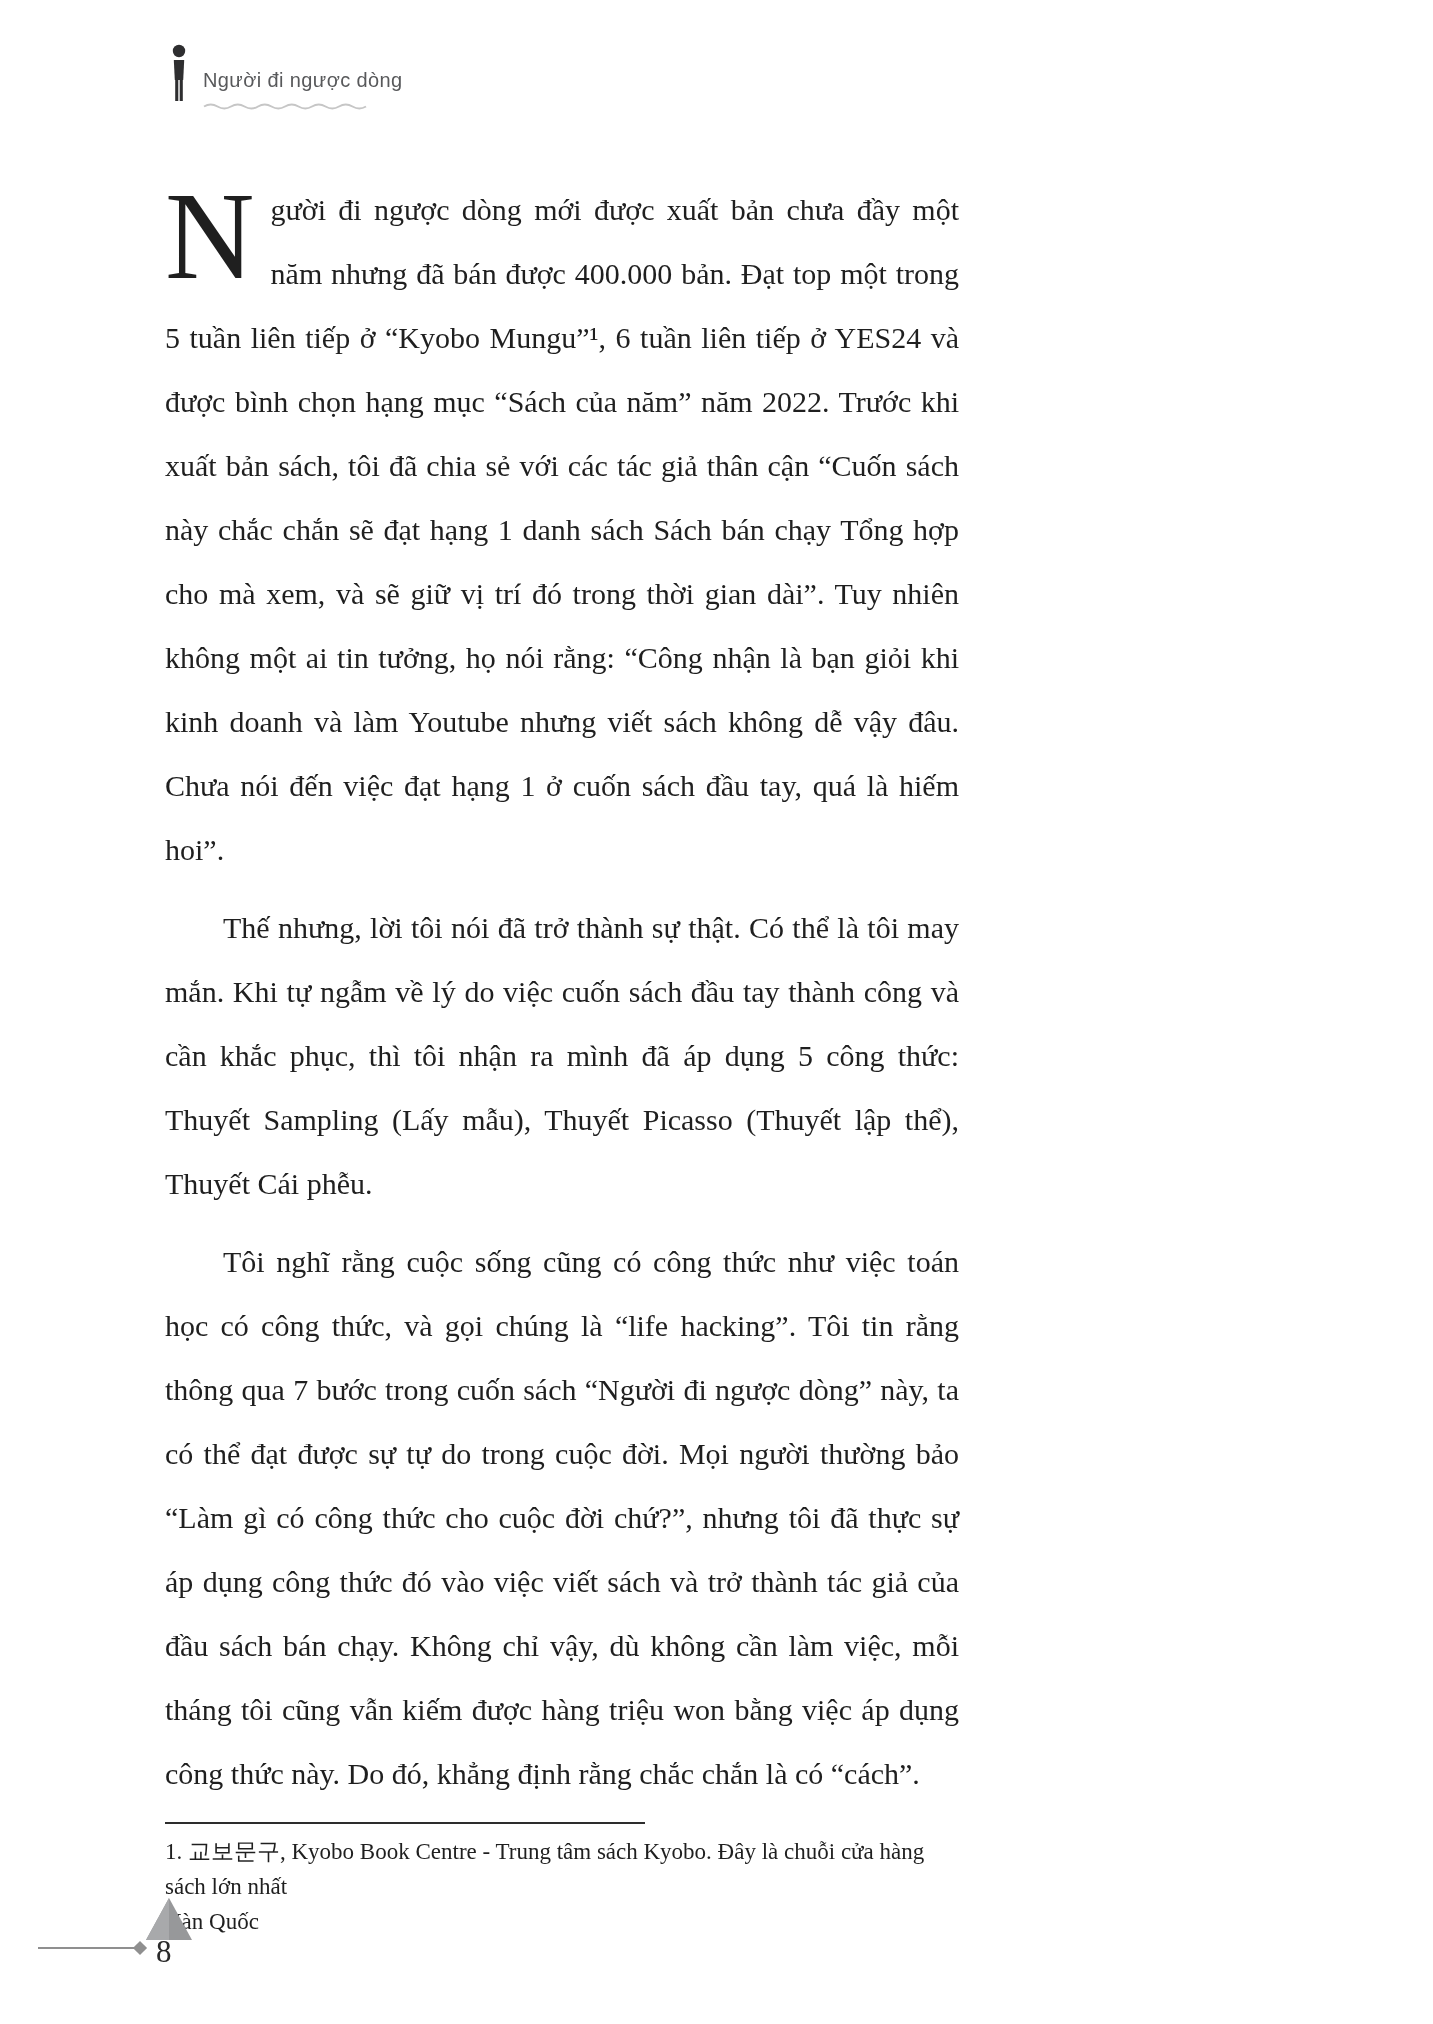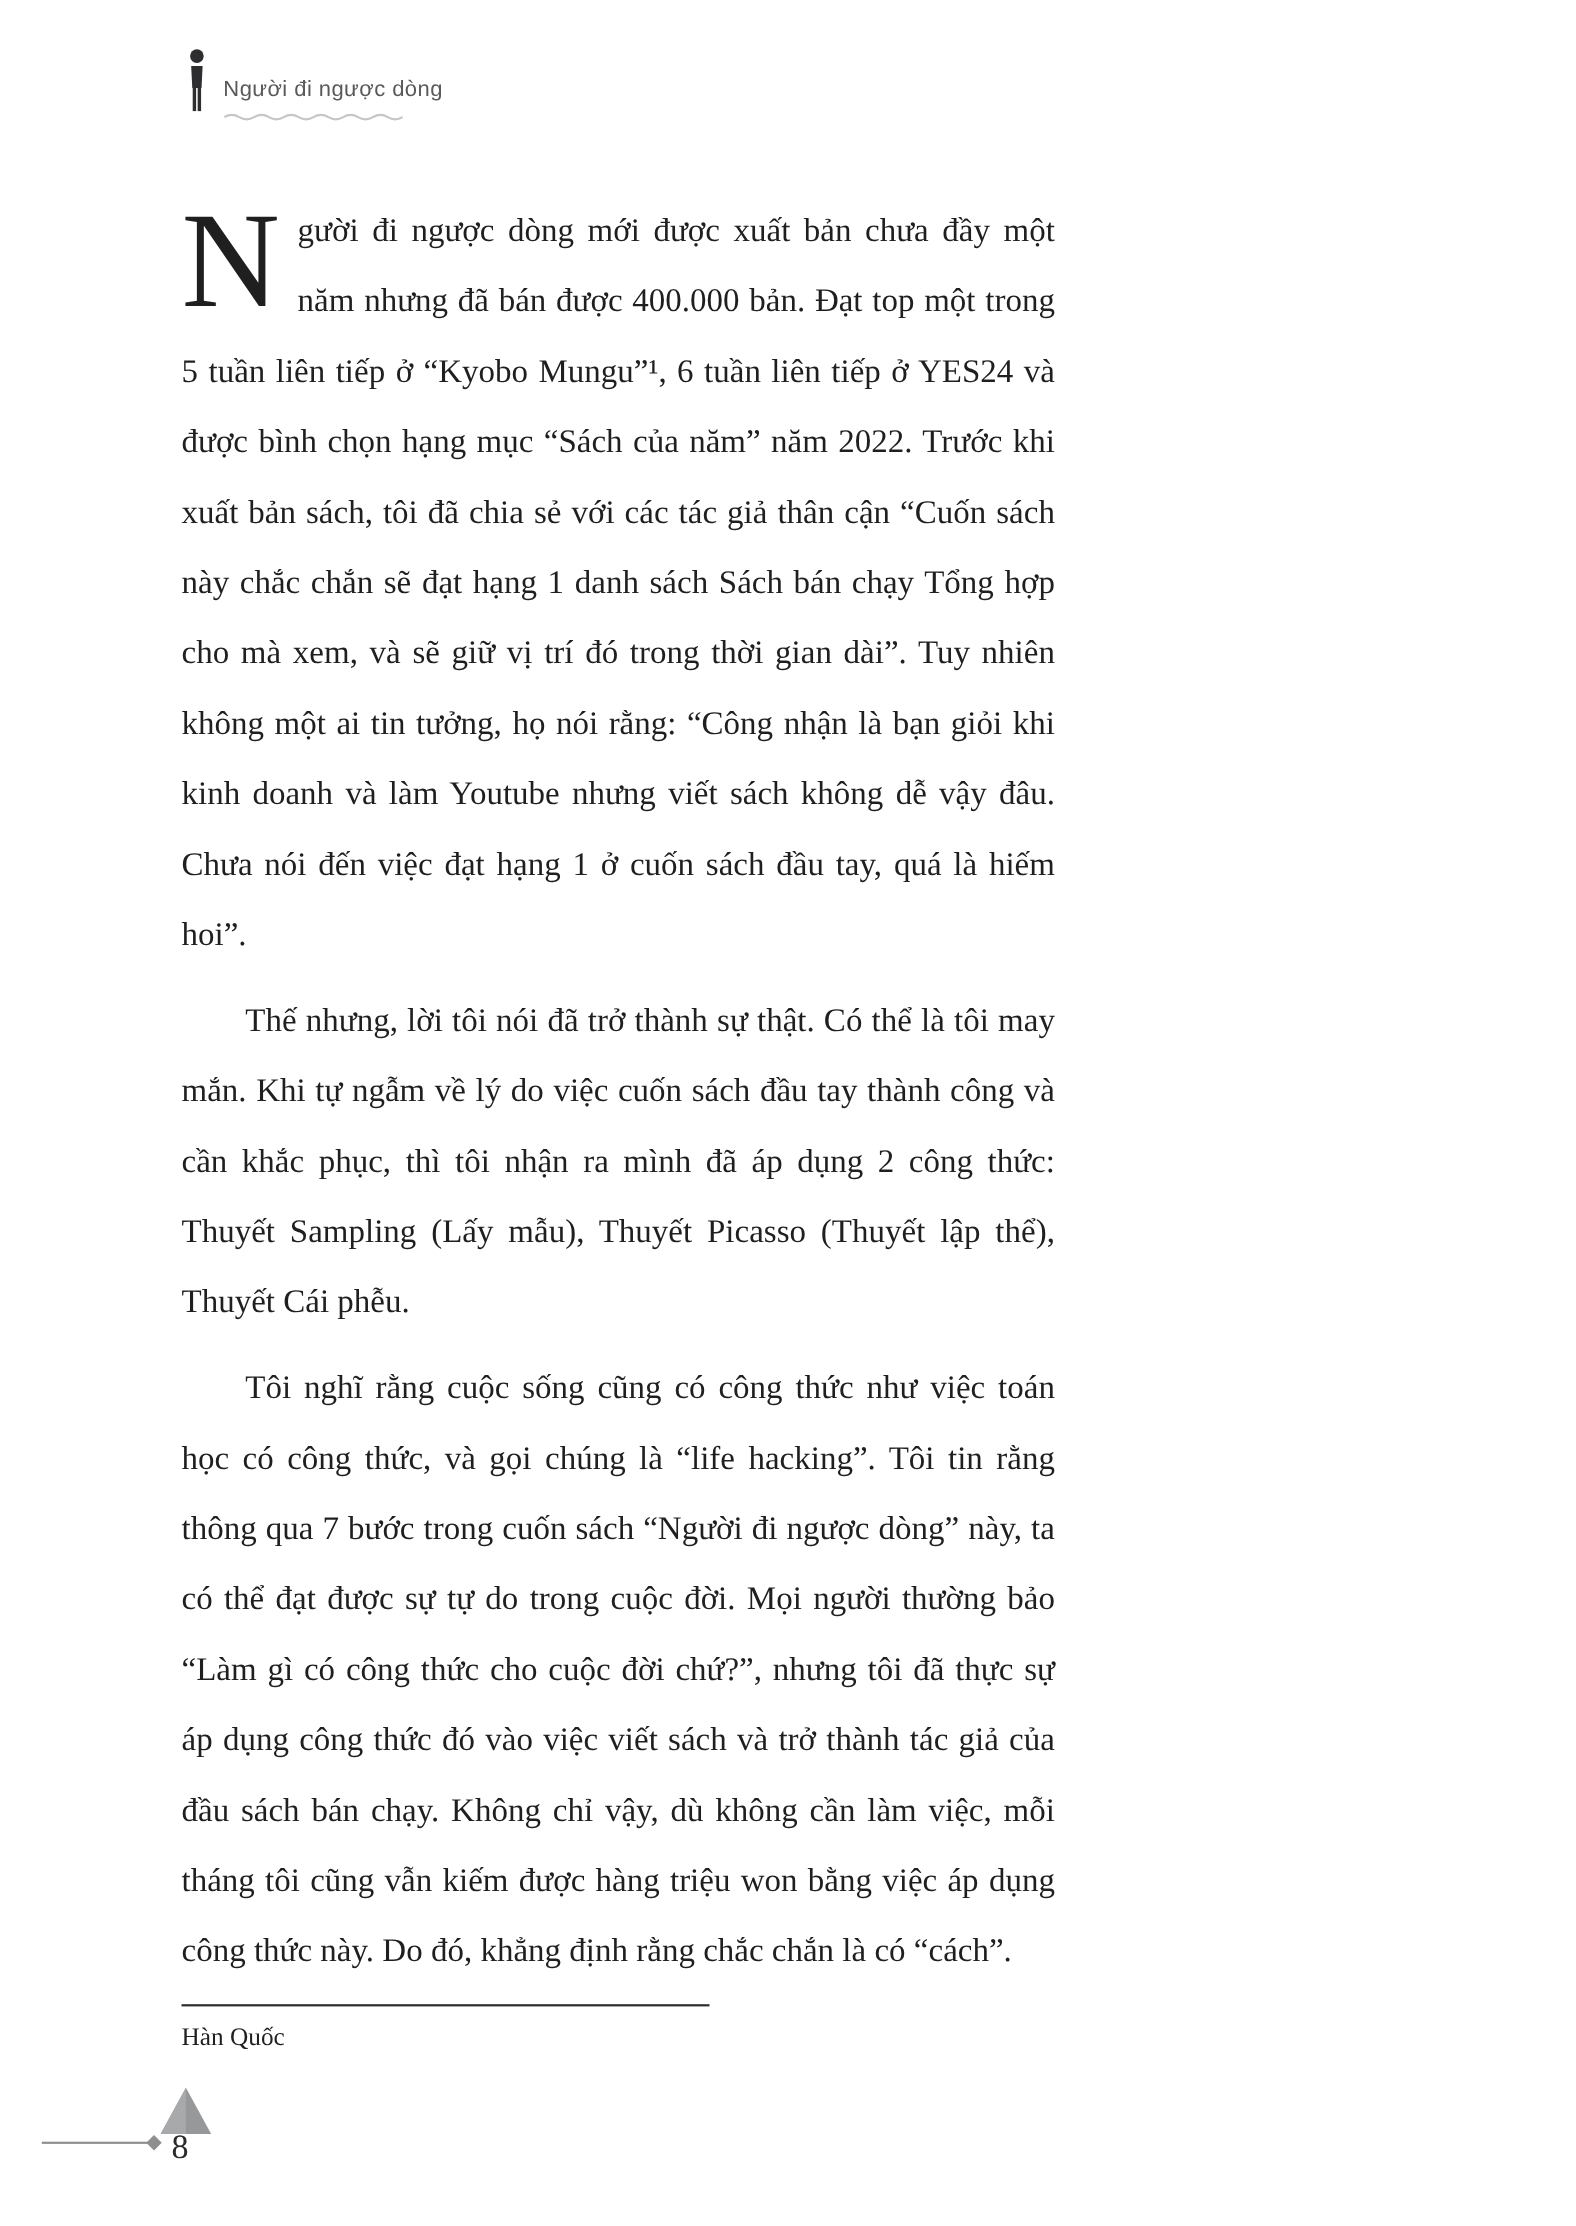--- a/index.html
+++ b/index.html
@@ -128,26 +128,27 @@
           <path d="M1 4.5 Q 7.75 0.5, 14.5 4.5 T 28 4.5 T 41.5 4.5 T 55 4.5 T 68.5 4.5 T 82 4.5 T 95.5 4.5 T 109 4.5 T 122.5 4.5 T 136 4.5 T 149.5 4.5 T 163 4.5" stroke="#c6c6c6" stroke-width="2" fill="none"></path>
         </svg>
       </span>
     </span>
   </div>
 
   <div class="text-block">
     <p class="para">
       <span class="dropcap">N</span><span class="lead-italic">gười đi ngược dòng</span><span> mới được xuất bản chưa đầy một năm nhưng đã bán được 400.000 bản. Đạt top một trong 5 tuần liên tiếp ở “Kyobo Mungu”¹, 6 tuần liên tiếp ở YES24 và được bình chọn hạng mục “Sách của năm” năm 2022. Trước khi xuất bản sách, tôi đã chia sẻ với các tác giả thân cận “Cuốn sách này chắc chắn sẽ đạt hạng 1 danh sách Sách bán chạy Tổng hợp cho mà xem, và sẽ giữ vị trí đó trong thời gian dài”. Tuy nhiên không một ai tin tưởng, họ nói rằng: “Công nhận là bạn giỏi khi kinh doanh và làm Youtube nhưng viết sách không dễ vậy đâu. Chưa nói đến việc đạt hạng 1 ở cuốn sách đầu tay, quá là hiếm hoi”.</span>
     </p>
-    <p class="para indented">Thế nhưng, lời tôi nói đã trở thành sự thật. Có thể là tôi may mắn. Khi tự ngẫm về lý do việc cuốn sách đầu tay thành công và cần khắc phục, thì tôi nhận ra mình đã áp dụng 2 công thức: Thuyết Sampling (Lấy mẫu), Thuyết Picasso (Thuyết lập thể), Thuyết Cái phễu.</p>
+    <p class="para indented">Thế nhưng, lời tôi nói đã trở thành sự thật. Có thể là tôi may mắn. Khi tự ngẫm về lý do việc cuốn sách đầu tay thành công và cần khắc phục, thì tôi nhận ra mình đã áp dụng 5 công thức: Thuyết Sampling (Lấy mẫu), Thuyết Picasso (Thuyết lập thể), Thuyết Cái phễu.</p>
     <p class="para indented">Tôi nghĩ rằng cuộc sống cũng có công thức như việc toán học có công thức, và gọi chúng là “life hacking”. Tôi tin rằng thông qua 7 bước trong cuốn sách “Người đi ngược dòng” này, ta có thể đạt được sự tự do trong cuộc đời. Mọi người thường bảo “Làm gì có công thức cho cuộc đời chứ?”, nhưng tôi đã thực sự áp dụng công thức đó vào việc viết sách và trở thành tác giả của đầu sách bán chạy. Không chỉ vậy, dù không cần làm việc, mỗi tháng tôi cũng vẫn kiếm được hàng triệu won bằng việc áp dụng công thức này. Do đó, khẳng định rằng chắc chắn là có “cách”.</p>
   </div>
 
   <div class="footnote">
     <div class="footnote-rule"></div>
+    <div>1. 교보문구,  Kyobo Book Centre - Trung tâm sách Kyobo. Đây là chuỗi cửa hàng sách lớn nhất</div>
     <div>Hàn Quốc</div>
   </div>
 
   <div class="footer-rule"></div>
   <div class="footer-diamond"></div>
   <span class="footer-triangle">
     <svg width="46" height="42" viewBox="0 0 46 42" aria-hidden="true">
       <polygon points="23,0 46,42 0,42" fill="#97989a"></polygon>
       <polygon points="23,0 23,42 0,42" fill="#a8a9ab"></polygon>
     </svg>

